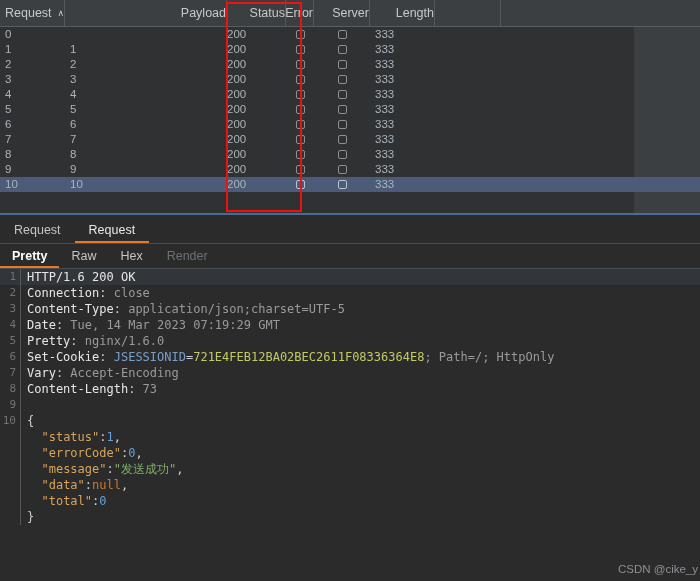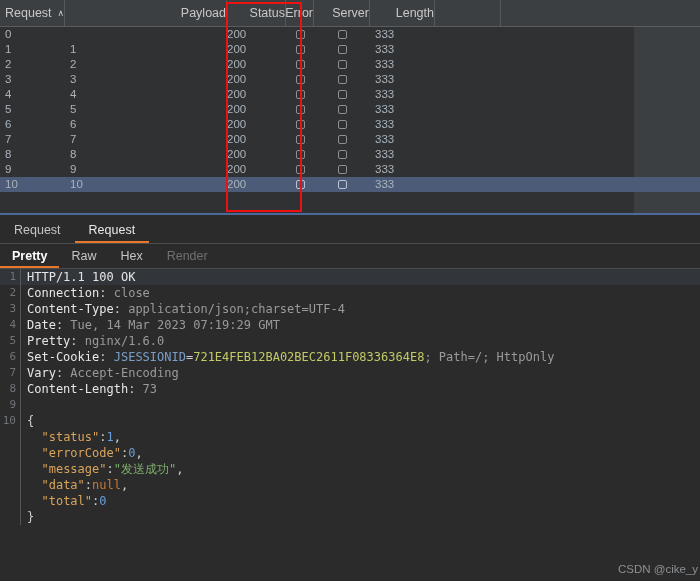--- a/index.html
+++ b/index.html
@@ -296,29 +296,29 @@
     </div>
     <div class="tab2 disabled">
       <span>Render</span>
     </div>
   </div>
 
   <div class="gutter-tail"></div>
   <div id="code-view">
       <div class="codeline hl">
         <div class="ln">1</div>
-        <div class="code"><span class="hdr-name">HTTP/1.1 100 OK</span></div>
+        <div class="code"><span class="hdr-name">HTTP/1.6 200 OK</span></div>
       </div>
       <div class="codeline">
         <div class="ln">2</div>
         <div class="code"><span class="hdr-name">Connection</span><span class="punc">: </span><span class="hdr-val">close</span></div>
       </div>
       <div class="codeline">
         <div class="ln">3</div>
-        <div class="code"><span class="hdr-name">Content-Type</span><span class="punc">: </span><span class="hdr-val">application/json;charset=UTF-4</span></div>
+        <div class="code"><span class="hdr-name">Content-Type</span><span class="punc">: </span><span class="hdr-val">application/json;charset=UTF-5</span></div>
       </div>
       <div class="codeline">
         <div class="ln">4</div>
         <div class="code"><span class="hdr-name">Date</span><span class="punc">: </span><span class="hdr-val">Tue, 14 Mar 2023 07:19:29 GMT</span></div>
       </div>
       <div class="codeline">
         <div class="ln">5</div>
         <div class="code"><span class="hdr-name">Pretty</span><span class="punc">: </span><span class="hdr-val">nginx/1.6.0</span></div>
       </div>
       <div class="codeline">

